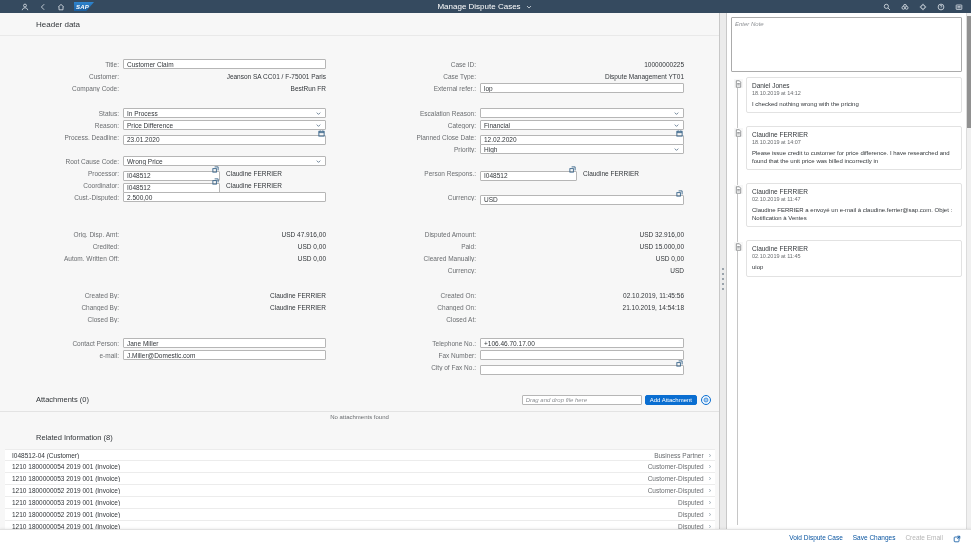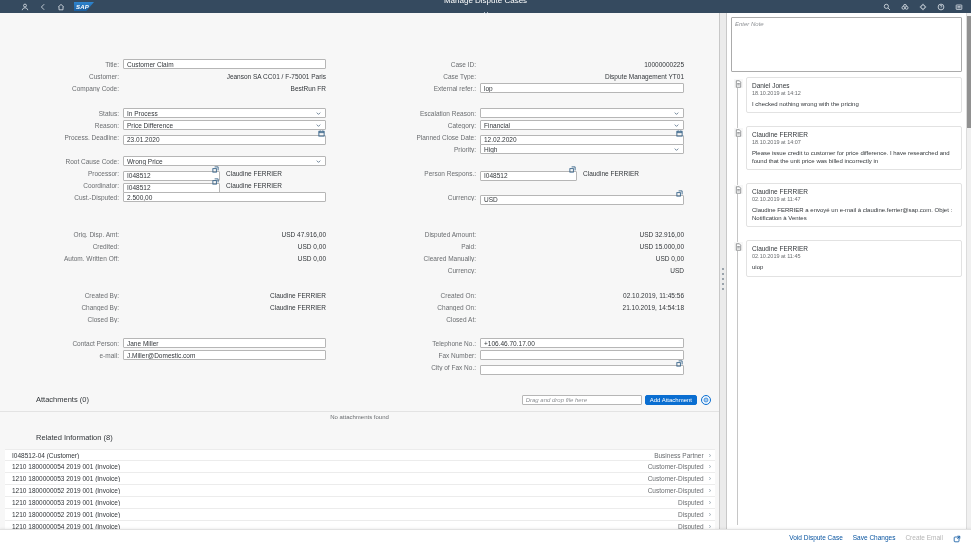--- a/index.html
+++ b/index.html
@@ -4,21 +4,21 @@
 <style>
   * { margin:0; padding:0; box-sizing:border-box; }
   html,body { width:971px; height:545px; overflow:hidden; font-family:"Liberation Sans", sans-serif; background:#fff; }
 
   
   .shell { position:absolute; left:0; top:0; width:971px; height:13px; background:#354a5f; display:flex; align-items:center; z-index:30; }
   .shell-left { display:flex; align-items:center; gap:9px; padding-left:20px; }
   .shell-ic { width:9px; height:9px; display:flex; align-items:center; justify-content:center; color:#dfe6ec; cursor:pointer; }
   .shell-ic svg { width:8px; height:8px; stroke:#dfe6ec; fill:none; stroke-width:1; }
   .sap-logo { width:20px; height:9px; background:linear-gradient(180deg,#2f86d0,#1a5d9e); clip-path:polygon(0 0,100% 0,62% 100%,0 100%); color:#fff; font-size:6px; font-weight:bold; font-style:italic; display:flex; align-items:center; padding-left:2px; letter-spacing:.2px; }
-  .shell-title { position:absolute; left:0; right:0; top:0; height:13px; display:flex; align-items:center; justify-content:center; gap:4px; color:#fff; font-size:8px; pointer-events:none;flex-direction:column; }
+  .shell-title { position:absolute; left:0; right:0; top:0; height:13px; display:flex; align-items:center; justify-content:center; gap:4px; color:#fff; font-size:8px; pointer-events:none; }
   .shell-title > * { pointer-events:auto; }
   .shell-right { position:absolute; right:8px; top:0; height:13px; display:flex; align-items:center; gap:9px; }
 
   
   .left-panel { position:absolute; left:0; top:13px; width:719px; height:532px; background:#f7f7f7; overflow:hidden; }
   .splitter { position:absolute; left:719px; top:13px; width:8px; height:532px; background:#ebebeb; border-left:1px solid #c8c8c8; border-right:1px solid #c8c8c8; }
   .splitter .grip { position:absolute; left:2px; top:255px; width:2px; height:22px; background:repeating-linear-gradient(#9aa3ab 0 2px, transparent 2px 5px); }
   .notes-panel { position:absolute; left:727px; top:13px; width:239px; height:532px; background:#fff; overflow:hidden; }
   .vscroll { position:absolute; left:966px; top:13px; width:5px; height:532px; background:#f0f0f0; border-left:1px solid #dcdcdc; }
   .vscroll .thumb { position:absolute; left:0; top:3px; width:4px; height:112px; background:#919191; }
@@ -145,20 +145,23 @@
     <span class="shell-ic">
         <svg viewBox="0 0 10 10">
           <rect x="1.5" y="2.5" width="7" height="5.5" rx=".5"></rect>
           <path d="M3 4.5h4M3 6h4"></path>
         </svg>
       </span>
   </div>
 </div>
 
 <div class="left-panel">
+  <div class="hd-strip">
+    <span class="hd-title">Header data</span>
+  </div>
 
   <div class="col col-left">
     <div class="frow">
         <span class="flabel">Title:</span>
       <div class="fctrl">
           <input class="inp" value="Customer Claim" style="">
         </div>
       </div>
     <div class="frow">
         <span class="flabel">Customer:</span>

